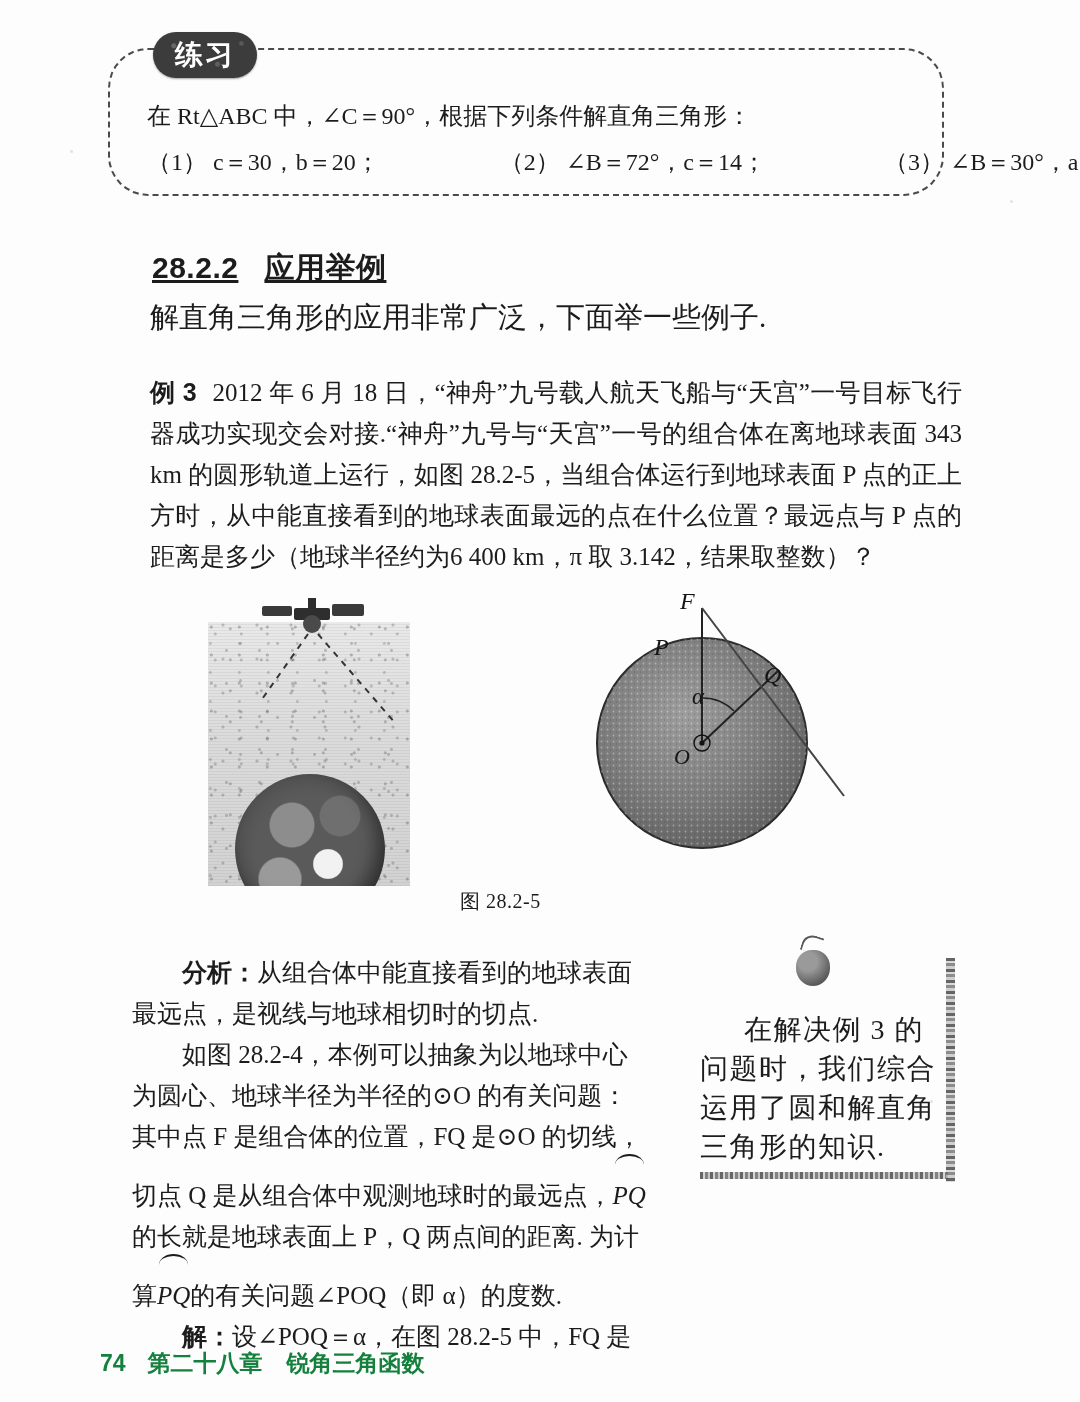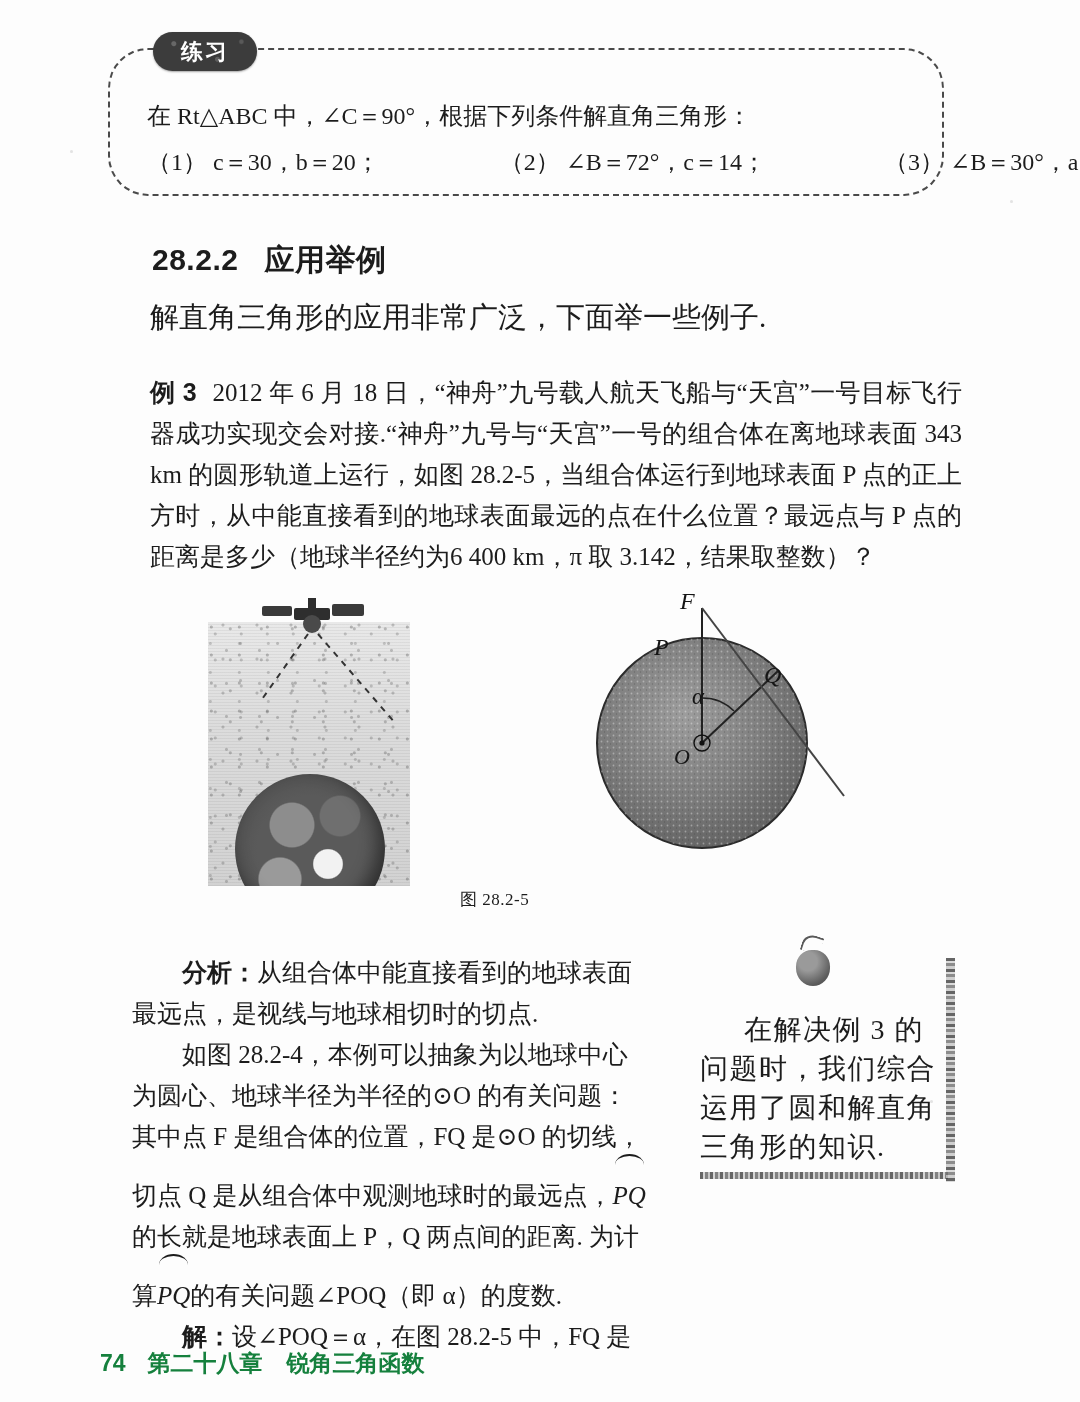--- a/index.html
+++ b/index.html
@@ -38,57 +38,58 @@
     height: 148px;
     border: 2px dashed #4a4a4a;
     border-radius: 40px;
     box-sizing: border-box;
   }
   .exercise-badge {
     position: absolute;
     left: 153px;
     top: 32px;
     width: 104px;
-    height: 39px;
+    height: 46px;
     border-radius: 23px;
     background: #3c3c3c;
     background-image:
       radial-gradient(circle at 20% 30%, rgba(255,255,255,.22) 0 2px, transparent 3px),
       radial-gradient(circle at 62% 70%, rgba(255,255,255,.18) 0 2px, transparent 3px),
       radial-gradient(circle at 85% 25%, rgba(255,255,255,.15) 0 1.5px, transparent 3px);
     display: flex;
     align-items: center;
     justify-content: center;
     color: #ffffff;
     font-family: "Liberation Sans", sans-serif;
     font-weight: bold;
-    font-size: 22px;
+    font-size: 28px;
     letter-spacing: 2px;
     box-shadow: 0 1px 2px rgba(0,0,0,.35);
   }
   .ex-line {
     position: absolute;
     font-size: 24px;
     white-space: nowrap;
   }
   .ex-stem { left: 147px; top: 100px; }
   .ex-items { left: 147px; top: 146px; }
   .ex-items .item { display: inline-block; }
   .gap-a { display: inline-block; width: 108px; }
   .gap-b { display: inline-block; width: 106px; }
 
   
   .section-heading {
     position: absolute;
     left: 152px;
-    top: 240px;
+    top: 248px;
     font-family: "Liberation Sans", sans-serif;
     font-weight: bold;
     font-size: 30px;
     letter-spacing: .5px;
+    text-decoration: underline;
   }
   .section-heading .num { margin-right: 26px; }
 
   .intro-line {
     position: absolute;
     left: 150px;
     top: 298px;
     font-size: 29px;
   }
 
@@ -178,21 +179,21 @@
   .lbl-F { left: 98px; top: 10px; }
   .lbl-P { left: 72px; top: 56px; }
   .lbl-Q { left: 182px; top: 84px; }
   .lbl-O { left: 92px; top: 166px; font-size: 22px; }
   .lbl-alpha { left: 110px; top: 106px; font-size: 23px; }
 
   .fig-caption {
     position: absolute;
     left: 460px;
     top: 888px;
-    font-size: 17px;
+    font-size: 20px;
     letter-spacing: .5px;
   }
 
   
   .analysis {
     position: absolute;
     left: 132px;
     top: 952px;
     width: 520px;
     font-size: 25px;

